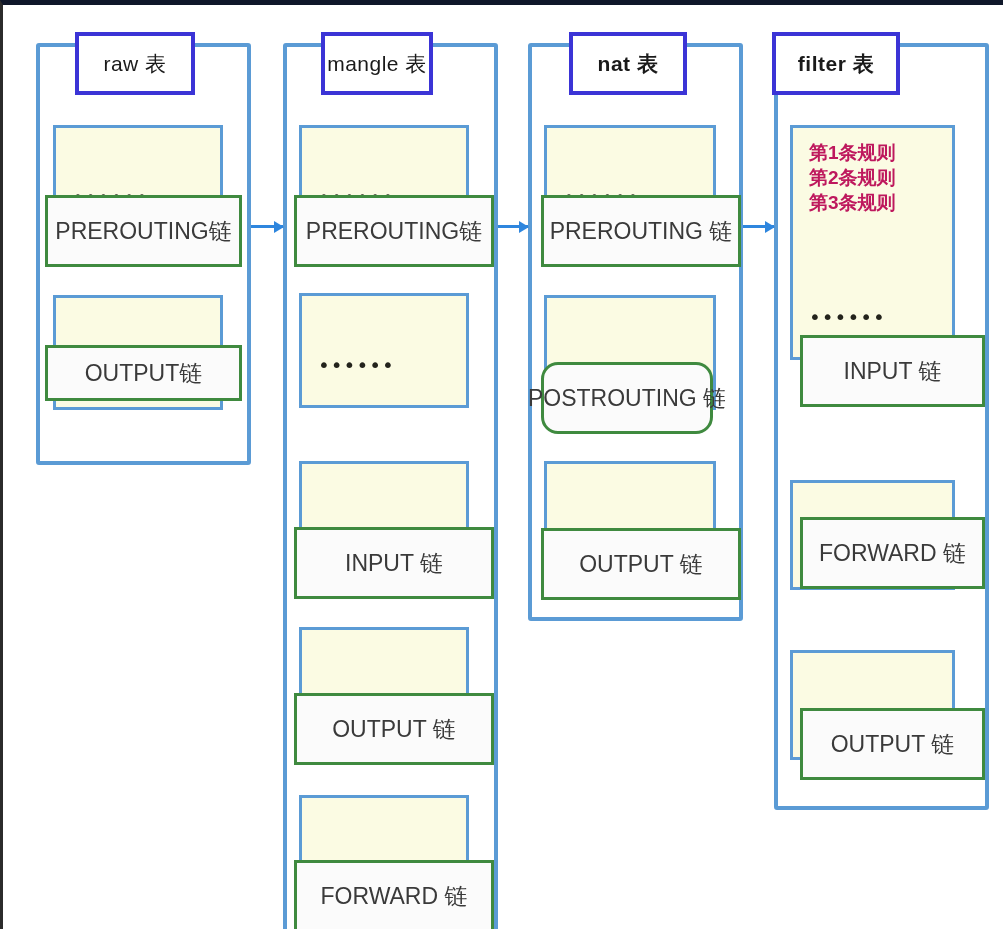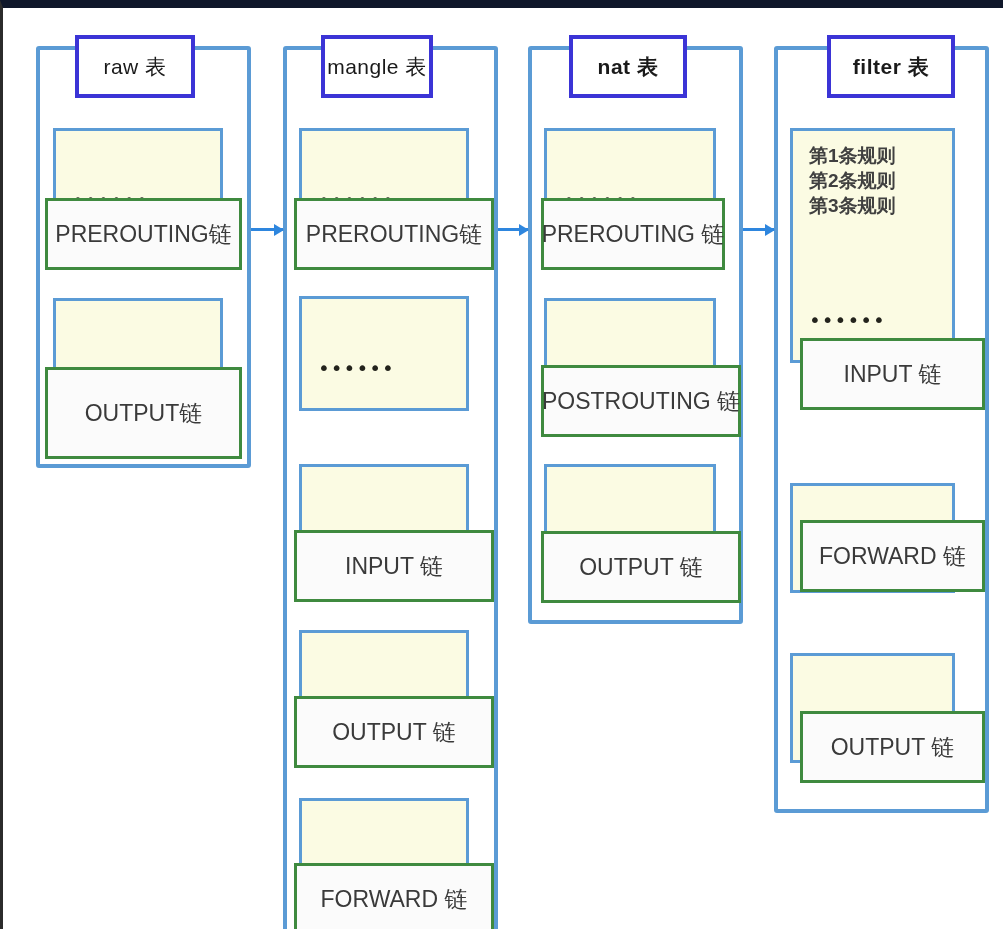--- a/index.html
+++ b/index.html
@@ -12,21 +12,21 @@
     font-family: "Liberation Sans", "DejaVu Sans", sans-serif;
   }
 
   #canvas {
     position: relative;
     width: 1003px;
     height: 929px;
     background: #ffffff;
     overflow: hidden;
     border-left: 3px solid #2b2b2b;
-    border-top: 8px solid #0f172a;
+    border-top: 5px solid #0f172a;
     box-sizing: border-box;
   }
 
   
   .table-col {
     position: absolute;
     box-sizing: border-box;
     border: 4px solid #5b9bd5;
     border-radius: 3px;
     background: transparent;
@@ -57,21 +57,21 @@
     border: 3px solid #5b9bd5;
     z-index: 2;
   }
   .rule-lines {
     position: absolute;
     left: 16px;
     top: 12px;
     right: 6px;
     font-size: 19px;
     line-height: 25px;
-    color: #404040;
+    color: #be185d;
     font-weight: bold;
     white-space: nowrap;
   }
   .dots {
     position: absolute;
     left: 16px;
     font-size: 20px;
     letter-spacing: 1px;
     color: #23231c;
     line-height: 8px;
@@ -119,21 +119,21 @@
 <div id="canvas">
     <div class="table-col" style="left: 33px; top: 38px; width: 215px; height: 422px;"></div>
     <div class="table-title" style="left: 72px; top: 27px; width: 120px; height: 63px;">raw 表</div>
     <div class="rule-card" style="left: 50px; top: 120px; width: 170px; height: 115px;">
       <div class="dots" style="top: 65px;">••••••</div>
     </div>
     <div class="chain-box" style="left: 42px; top: 190px; width: 197px; height: 72px;">PREROUTING链</div>
     <div class="rule-card" style="left: 50px; top: 290px; width: 170px; height: 115px;">
       <div class="dots" style="top: 65px;">••••••</div>
     </div>
-    <div class="chain-box" style="left: 42px; top: 359px; width: 197px; height: 92px;">OUTPUT链</div>
+    <div class="chain-box" style="left: 42px; top: 340px; width: 197px; height: 56px;">OUTPUT链</div>
     <div class="table-col" style="left: 280px; top: 38px; width: 215px; height: 891px;"></div>
     <div class="table-title" style="left: 318px; top: 27px; width: 112px; height: 63px;">mangle 表</div>
     <div class="rule-card" style="left: 296px; top: 120px; width: 170px; height: 115px;">
       <div class="dots" style="top: 65px;">••••••</div>
     </div>
     <div class="chain-box" style="left: 291px; top: 190px; width: 200px; height: 72px;">PREROUTING链</div>
     <div class="rule-card" style="left: 296px; top: 288px; width: 170px; height: 115px;">
       <div class="dots" style="top: 65px;">••••••</div>
     </div>
     <div class="rule-card" style="left: 296px; top: 456px; width: 170px; height: 115px;">
@@ -146,31 +146,31 @@
     <div class="chain-box" style="left: 291px; top: 688px; width: 200px; height: 72px;">OUTPUT 链</div>
     <div class="rule-card" style="left: 296px; top: 790px; width: 170px; height: 115px;">
       <div class="dots" style="top: 65px;">••••••</div>
     </div>
     <div class="chain-box" style="left: 291px; top: 855px; width: 200px; height: 72px;">FORWARD 链</div>
     <div class="table-col" style="left: 525px; top: 38px; width: 215px; height: 578px;"></div>
     <div class="table-title bold" style="left: 566px; top: 27px; width: 118px; height: 63px; text-align: right;">nat 表</div>
     <div class="rule-card" style="left: 541px; top: 120px; width: 172px; height: 115px;">
       <div class="dots" style="top: 65px;">••••••</div>
     </div>
-    <div class="chain-box" style="left: 538px; top: 190px; width: 184px; height: 72px;">PREROUTING 链</div>
+    <div class="chain-box" style="left: 538px; top: 190px; width: 200px; height: 72px;">PREROUTING 链</div>
     <div class="rule-card" style="left: 541px; top: 290px; width: 172px; height: 115px;">
       <div class="dots" style="top: 65px;">••••••</div>
     </div>
-    <div class="chain-box" style="left: 538px; top: 357px; width: 200px; height: 72px;">POSTROUTING 链</div>
+    <div class="chain-box" style="left: 538px; top: 357px; width: 172px; height: 72px; border-radius: 17px;">POSTROUTING 链</div>
     <div class="rule-card" style="left: 541px; top: 456px; width: 172px; height: 115px;">
       <div class="dots" style="top: 65px;">••••••</div>
     </div>
     <div class="chain-box" style="left: 538px; top: 523px; width: 200px; height: 72px;">OUTPUT 链</div>
     <div class="table-col" style="left: 771px; top: 38px; width: 215px; height: 767px;"></div>
-    <div class="table-title bold" style="left: 824px; top: 27px; width: 128px; height: 63px;">filter 表</div>
+    <div class="table-title bold" style="left: 769px; top: 27px; width: 128px; height: 63px;">filter 表</div>
     <div class="rule-card" style="left: 787px; top: 120px; width: 165px; height: 235px;">
       <div class="rule-lines">
         <div>第1条规则</div>
         <div>第2条规则</div>
         <div>第3条规则</div>
       </div>
       <div class="dots" style="top: 185px;">••••••</div>
     </div>
     <div class="chain-box" style="left: 797px; top: 330px; width: 185px; height: 72px;">INPUT 链</div>
     <div class="rule-card" style="left: 787px; top: 475px; width: 165px; height: 110px;">

